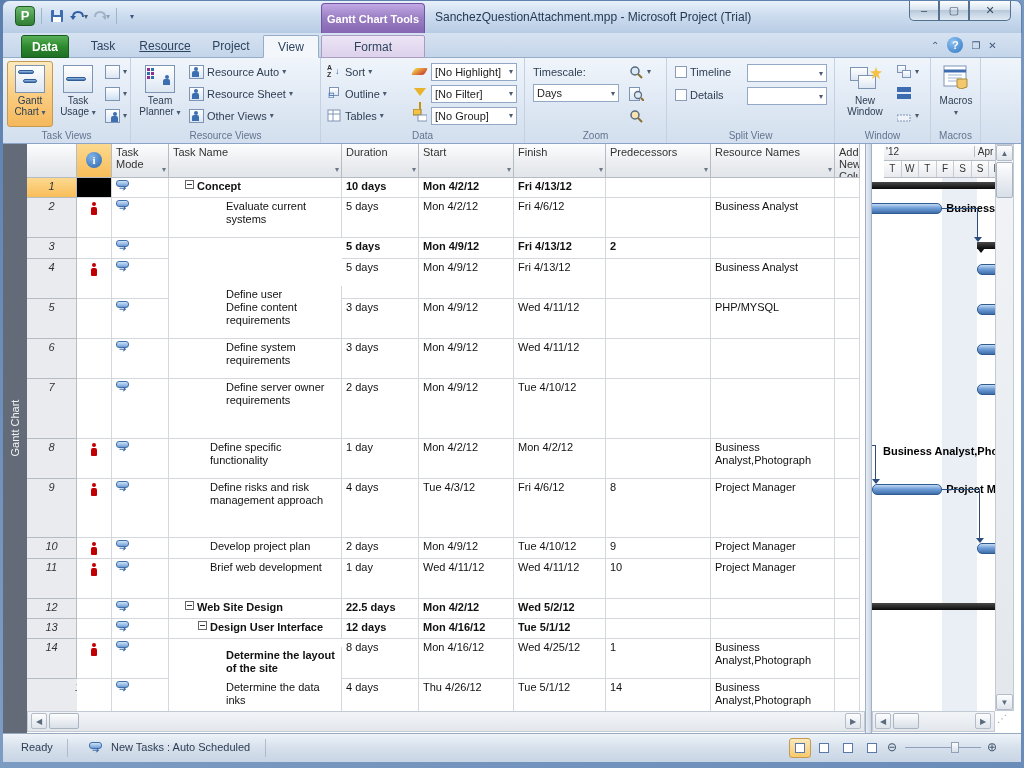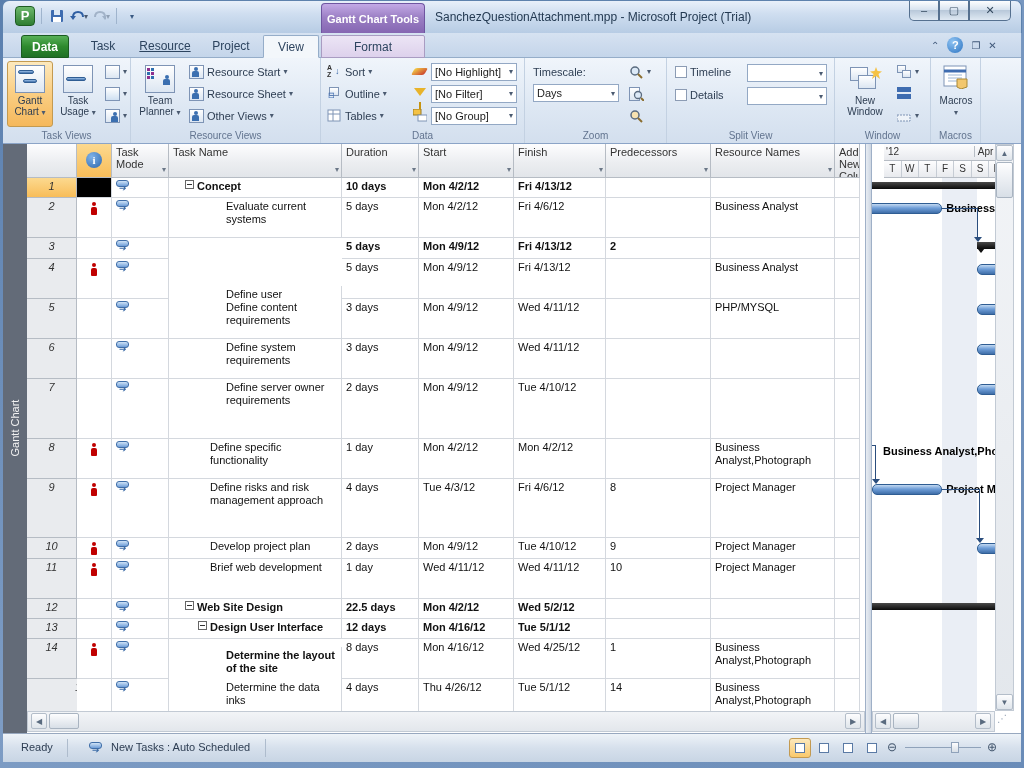--- a/index.html
+++ b/index.html
@@ -265,21 +265,21 @@
               <rect width="3" height="3" x="0" y="8" fill="#8e2f8e"></rect>
               <rect width="3" height="3" x="4" y="8" fill="#2f6fb0"></rect>
             </svg>
         </div><span>Team Planner</span> <span class="dda">▾</span>
       </div>
       <div class="smallrow" style="left:58px; top:4px;">
         <div class="sicon">
             <div class="ic-sheet"></div>
             <div class="person" style="left:3px; top:2px;"></div>
           </div>
-        <span>Resource Start</span> 
+        <span>Resource Auto</span> 
           <span class="dda">▾</span>
       </div>
       <div class="smallrow" style="left:58px; top:26px;">
         <div class="sicon">
             <div class="ic-sheet"></div>
             <div class="person" style="left:3px; top:2px;"></div>
           </div>
         <span>Resource Sheet</span> 
           <span class="dda">▾</span>
       </div>

